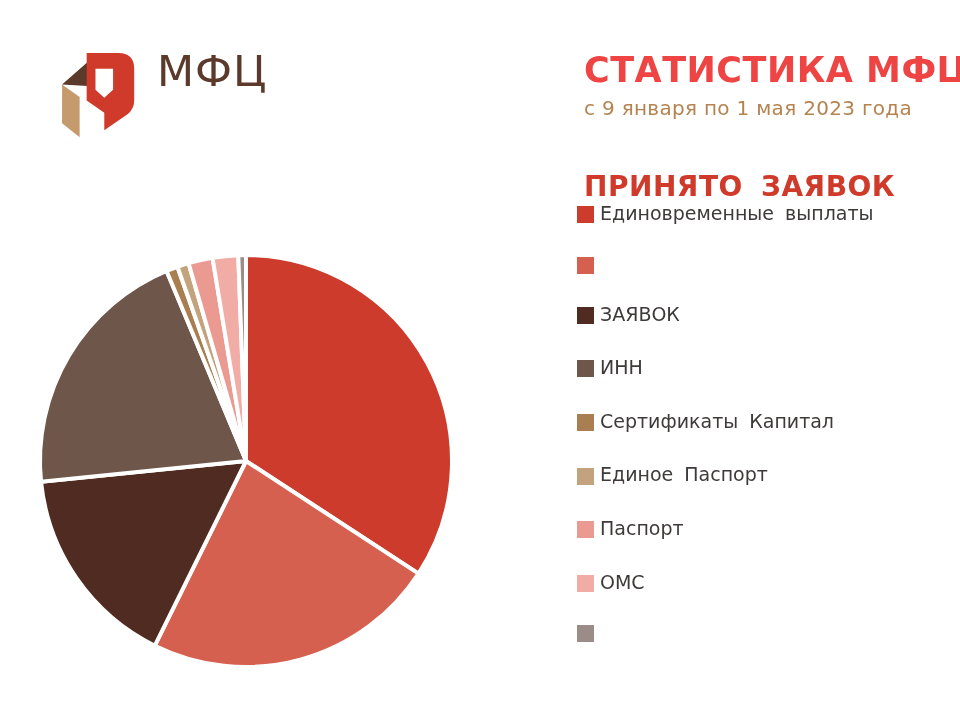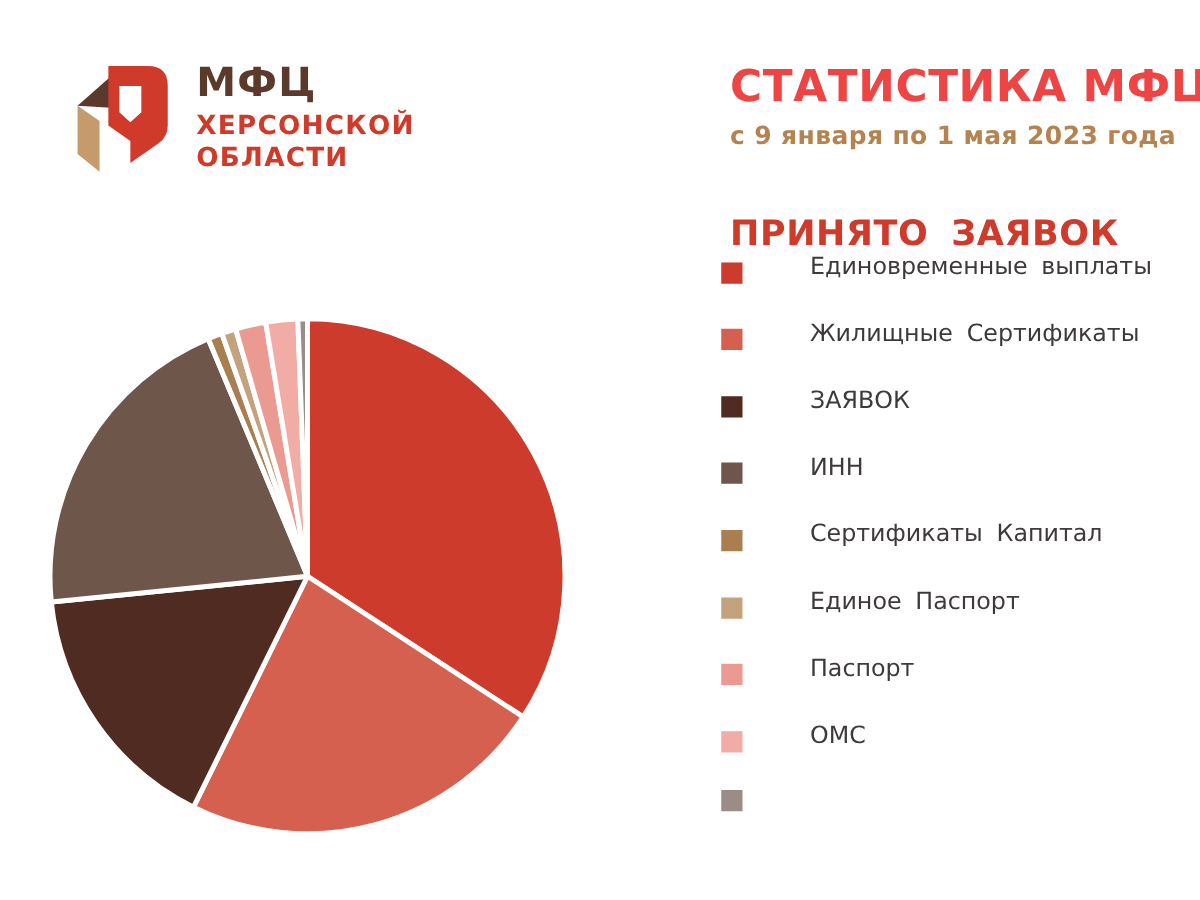--- a/index.html
+++ b/index.html
@@ -13,46 +13,46 @@
     position: relative;
     width: 960px; height: 720px;
     background: #ffffff;
   }
 
   
   .logo-wrap { position: absolute; left: 55px; top: 46px; display: flex; }
   .logo-icon { width: 88px; height: 100px; }
   .logo-text { margin-left: 14px; padding-top: 4px; }
   .logo-brand {
-    font-size: 32px; font-weight: bold; color: #5b392b;
+    font-size: 43px; font-weight: normal; color: #5b392b;
     letter-spacing: 1px; line-height: 1.0;
   }
   .logo-region {
     font-size: 21px; font-weight: bold; color: #d03a2b;
     letter-spacing: 1px; line-height: 1.25; margin-top: 5px;
   }
 
   .title-block { position: absolute; left: 584px; top: 50px; width: 360px; }
   .main-title {
     font-size: 35px; font-weight: bold; color: #ef4444;
     letter-spacing: 0.5px; white-space: nowrap;
   }
   .sub-title {
-    font-size: 20px; font-weight: bold; color: #b5834f;
+    font-size: 20px; font-weight: normal; color: #b5834f;
     margin-top: 6px; letter-spacing: 0.3px;
   }
 
   
   .legend-header {
     position: absolute; left: 584px; top: 170px;
     font-size: 28px; font-weight: bold; color: #d03a2b;
     letter-spacing: 0.5px; word-spacing: 8px;
   }
   .legend-items { position: absolute; left: 577px; top: 200px; width: 360px; }
-  .legend-item { display: flex; align-items: flex-end; margin-bottom: 27px; gap: 48px; }
+  .legend-item { display: flex; align-items: center; margin-bottom: 27px; }
   .legend-chip {
     flex: 0 0 auto; width: 17px; height: 17px;
     margin-top: 3px; margin-right: 6px;
   }
   .legend-label {
     font-size: 19px; color: #3e3a39; line-height: 1.4;
     word-spacing: 5px; max-width: 320px;
   }
 
   
@@ -68,41 +68,36 @@
 
       <polygon points="8,42 42,12 42,44" fill="#5b392b"></polygon>
 
       <polygon points="8,42 28,56 28,102 8,86" fill="#c59a6d"></polygon>
 
       <path fill-rule="evenodd" fill="#d03a2b" d="M36,6 H72 Q90,6 90,24 V60 Q90,70 82,76 L56,94 L56,74 L36,60 Z
            M46,24 H66 V48 L56,57 L46,48 Z"></path>
     </svg>
     <div class="logo-text">
       <div class="logo-brand">МФЦ</div>
-      <div class="logo-region">
-        <div>ХЕРСОНСКОЙ</div>
-        <div>ОБЛАСТИ</div>
-      </div>
     </div>
   </div>
 
   <div class="title-block">
     <div class="main-title">СТАТИСТИКА МФЦ</div>
     <div class="sub-title">с 9 января по 1 мая 2023 года</div>
   </div>
 
   <div class="legend-header">ПРИНЯТО ЗАЯВОК</div>
   <div class="legend-items" id="legend-items">
       <div class="legend-item">
         <span class="legend-chip" style="background: rgb(204, 59, 44);"></span>
         <span class="legend-label">Единовременные выплаты</span>
       </div>
       <div class="legend-item">
         <span class="legend-chip" style="background: rgb(214, 96, 79);"></span>
-        <span class="legend-label">Жилищные Сертификаты</span>
       </div>
       <div class="legend-item">
         <span class="legend-chip" style="background: rgb(80, 43, 33);"></span>
         <span class="legend-label">ЗАЯВОК</span>
       </div>
       <div class="legend-item">
         <span class="legend-chip" style="background: rgb(110, 86, 74);"></span>
         <span class="legend-label">ИНН</span>
       </div>
       <div class="legend-item">

